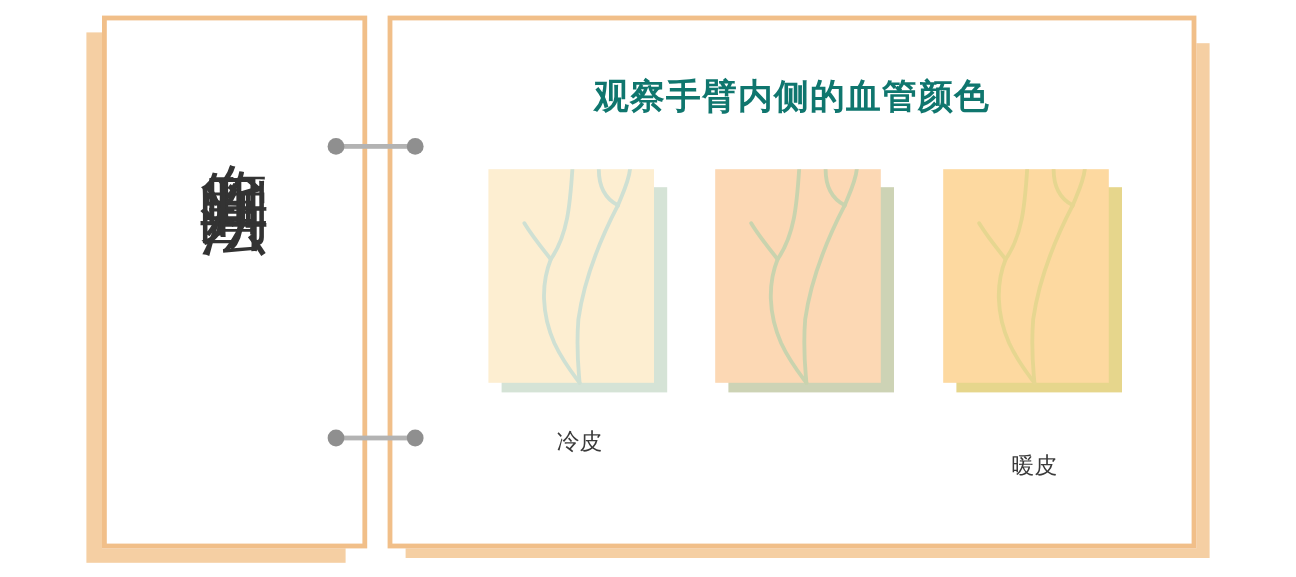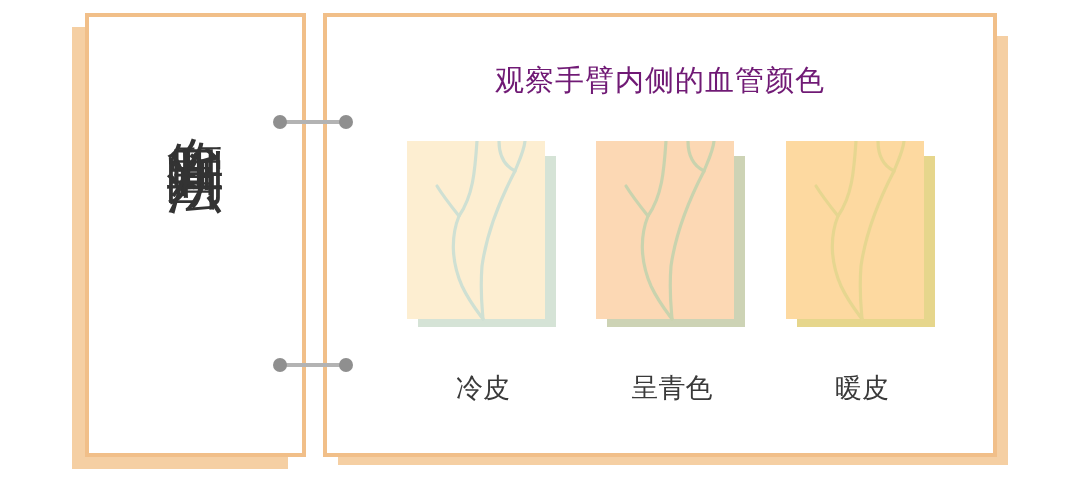--- a/index.html
+++ b/index.html
@@ -25,31 +25,31 @@
     .connector { position: absolute; height: 22px; width: 86px; left: 270px; }
     .connector .bar { position: absolute; left: 10px; right: 10px; top: 9px; height: 4px; background: #b3b3b3; }
     .connector .dot { position: absolute; top: 4px; width: 14px; height: 14px; border-radius: 50%; background: #8f8f8f; }
     .connector .dot.l { left: 3px; }
     .connector .dot.r { right: 3px; }
     #connector-top { top: 111px; }
     #connector-bottom { top: 354px; }
 
     .subtitle {
       position: absolute; left: 0; right: 0; top: 44px; text-align: center;
-      font-size: 29px; color: #701a75; letter-spacing: 1px;
+      font-size: 29px; color: #0f766e; letter-spacing: 1px; font-weight: bold;
     }
 
     .swatch { position: absolute; top: 124px; width: 150px; height: 200px; }
     .swatch .back { position: absolute; left: 11px; top: 15px; width: 138px; height: 171px; }
     .swatch .front { position: absolute; left: 0; top: 0; width: 138px; height: 178px; }
     .swatch svg { position: absolute; left: 0; top: 0; }
 
     .caption {
-      position: absolute; top: 349px; width: 160px; text-align: center;
-      font-size: 27px; line-height: 44px; color: #3a3a3a;
+      position: absolute; top: 329px; width: 160px; text-align: center;
+      font-size: 19px; line-height: 44px; color: #3a3a3a;
     }
   </style>
 </head>
 <body>
 
 <div id="left-shadow" class="shadow"></div>
 <div id="left-panel" class="panel">
   <div class="vertical-title">血管判断法</div>
 </div>
 
@@ -93,23 +93,22 @@
         <path d="M92 0 C92 15 98 25 108 30 C112 20 117 10 118 0"></path>
         <path d="M108 30 C95 55 80 90 75 125 C73 150 75 165 76 178"></path>
       </g>
     </svg>
   </div>
 
   <div class="caption" style="left: 76px;">
     <div>冷皮</div>
   </div>
   <div class="caption" style="left: 265px;">
-    <div>呈青色</div>
   </div>
-  <div class="caption" style="left: 455px;">
+  <div class="caption" style="left: 455px; margin-top: 20px;">
     <div>暖皮</div>
   </div>
 </div>
 
 <div id="connector-top" class="connector">
   <div class="bar"></div>
   <div class="dot l"></div>
   <div class="dot r"></div>
 </div>
 <div id="connector-bottom" class="connector">

